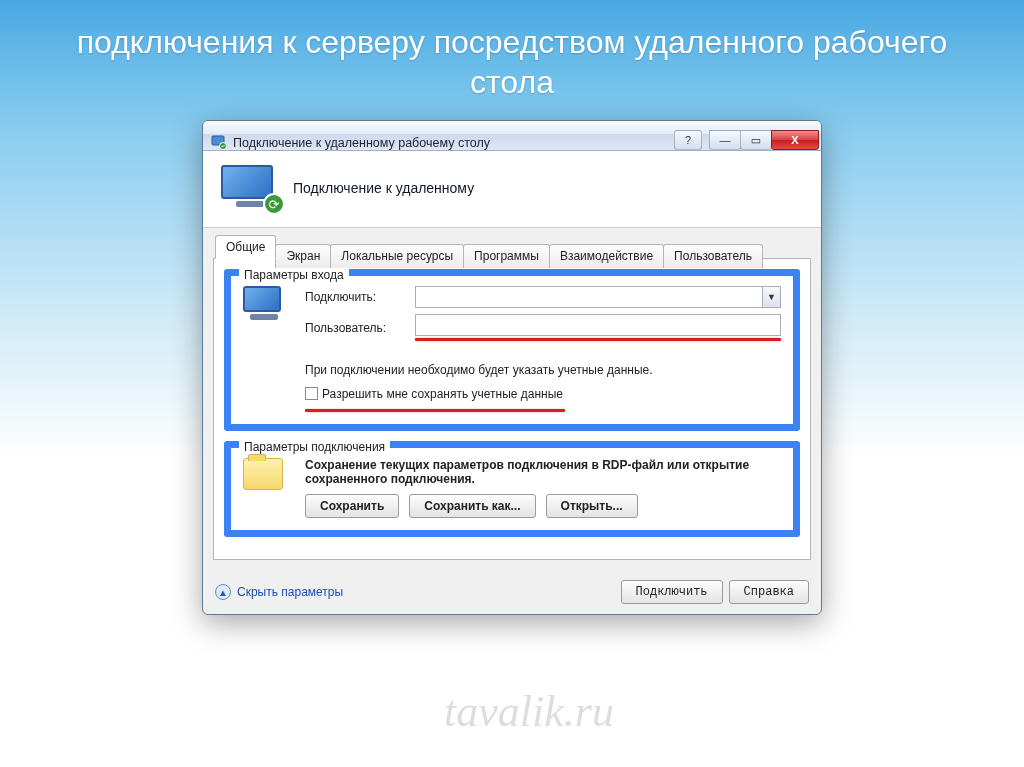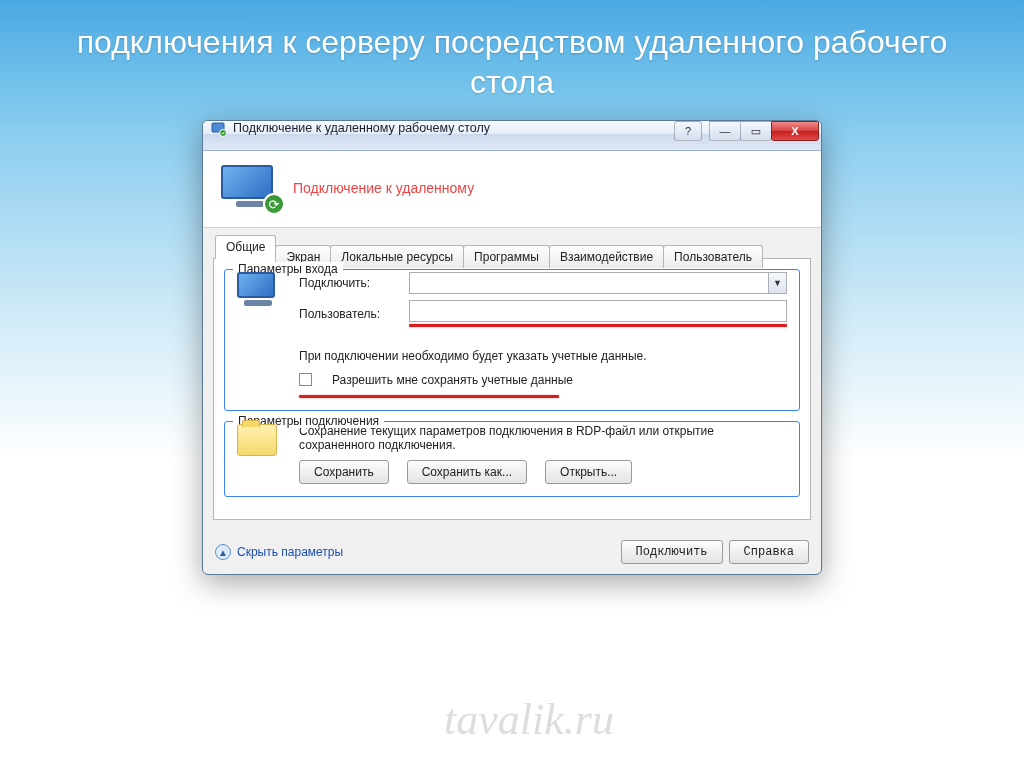--- a/index.html
+++ b/index.html
@@ -27,21 +27,21 @@
     border: 1px solid #5a7a9a;
     border-radius: 6px;
     box-shadow: 0 8px 30px rgba(0,0,0,0.35);
     overflow: hidden;
   }
   .titlebar {
     height: 30px;
     background: linear-gradient(180deg, #f8fbff 0%, #e4ecf7 45%, #cdd9ec 46%, #dfe8f5 100%);
     border-bottom: 1px solid #9cb2cc;
     display: flex;
-    align-items: flex-start;
+    align-items: flex-end;
     padding: 0 2px 0 8px;
     position: relative;
   }
   .titlebar-icon {
     width: 16px; height: 16px; margin-right: 6px;
     display: flex; align-items: center; justify-content: center;
   }
   .titlebar-text {
     font-size: 12.5px;
     color: #223;
@@ -83,24 +83,24 @@
     background: linear-gradient(135deg, #6fb1ef, #2e6fc4);
     position: relative;
   }
   .monitor-base { width: 28px; height: 6px; background: #6d84a6; margin: 2px auto 0; border-radius: 2px; }
   .monitor-arrows {
     position: absolute; bottom: -4px; right: -6px; width: 22px; height: 22px;
     background: #3a9a3a; border-radius: 50%; border: 2px solid #fff;
     display: flex; align-items: center; justify-content: center;
     color: #fff; font-size: 13px;
   }
-  .header-text .line1 { font-size: 14px; color: #ef4444; }
+  .header-text .line1 { font-size: 14px; color: #0f172a; }
   .header-text .line2 { font-size: 17px; color: #003399; font-weight: 700; }
   .body-area { padding: 6px 10px 10px; }
-  .tabs { display: flex; border-bottom: 1px solid #b5b5b5; padding-left: 2px; align-items: center; }
+  .tabs { display: flex; border-bottom: 1px solid #b5b5b5; padding-left: 2px; }
   .tab {
     padding: 4px 10px;
     font-size: 12px;
     color: #222;
     background: linear-gradient(180deg, #fdfdfd, #ececec);
     border: 1px solid #b5b5b5;
     border-bottom: none;
     margin-right: -1px;
     border-radius: 3px 3px 0 0;
     position: relative;
@@ -113,23 +113,23 @@
     top: 1px;
     z-index: 2;
   }
   .tab-panel {
     background: #fff;
     border: 1px solid #b5b5b5;
     border-top: none;
     padding: 10px 10px 12px;
   }
   .groupbox {
-    border: 1px solid #3b82f6;
+    border: 7px solid #3b82f6;
     border-radius: 3px;
-    padding: 2px 12px 12px;
+    padding: 10px 12px 12px;
     margin-bottom: 10px;
     position: relative;
   }
   .groupbox-legend {
     position: absolute;
     top: -8px; left: 8px;
     background: #fff;
     padding: 0 5px;
     font-size: 12px;
     color: #222;
@@ -159,42 +159,43 @@
     font-size: 9px; color: #333;
   }
   .textfield {
     height: 22px; border: 1px solid #abadb3; background: #fff;
   }
   .redline {
     height: 3px; background: #d81e1e; border-radius: 1px; margin-top: 2px;
     box-shadow: 0 0 2px rgba(200,0,0,0.4);
   }
   .checkbox-row {
-    grid-column: 2 / 4; display: flex; gap: 20px; font-size: 12px;
+    grid-column: 2 / 4; display: flex; gap: 4px; font-size: 12px;
     margin-top: 4px;
   }
   .checkbox-box { width: 13px; height: 13px; border: 1px solid #8a8a8a; background: #fff; }
   .hint { font-size: 12px; color: #222; }
   .conn-row {
     display: grid;
     grid-template-columns: 52px 1fr;
     gap: 10px;
     align-items: start;
+    font-weight: bold;
   }
   .folder-icon {
     width: 40px; height: 32px;
     background: linear-gradient(180deg, #fff1b0, #f6d86b);
     border: 1px solid #d8b24a; border-radius: 3px;
     position: relative;
   }
   .folder-icon::before {
     content: ""; position: absolute; top: -5px; left: 4px; width: 16px; height: 6px;
     background: #f6d86b; border: 1px solid #d8b24a; border-bottom: none; border-radius: 2px 2px 0 0;
   }
-  .btn-row { display: flex; gap: 18px; margin-top: 8px; }
+  .btn-row { display: flex; gap: 10px; margin-top: 8px; }
   .btn {
     height: 24px; padding: 0 14px;
     font-size: 12px; color: #222;
     background: linear-gradient(180deg, #fdfdfd, #e3e3e3);
     border: 1px solid #9a9a9a; border-radius: 3px;
     display: inline-flex; align-items: center;
     cursor: default;
   }
   .bottom-bar {
     display: flex; justify-content: space-between; align-items: center;
@@ -205,21 +206,21 @@
     font-size: 12px; color: #1a4fb4; cursor: default;
   }
   .link-btn .arrow-icon {
     width: 16px; height: 16px; border: 1px solid #5a90d0; border-radius: 50%;
     background: #dfeaf7; display: flex; align-items: center; justify-content: center;
     font-size: 10px; color: #2a5fa0;
   }
   .right-buttons { display: flex; gap: 6px; font-family: Liberation Mono, monospace; }
   .watermark {
     position: absolute;
-    bottom: 22px;
+    bottom: 30px;
     left: 50%;
     transform: translateX(-40%);
     font-size: 44px;
     color: rgba(120,120,120,0.25);
     font-family: Georgia, serif;
     pointer-events: none;
     font-style: italic;
   }
 </style>
 </head>

